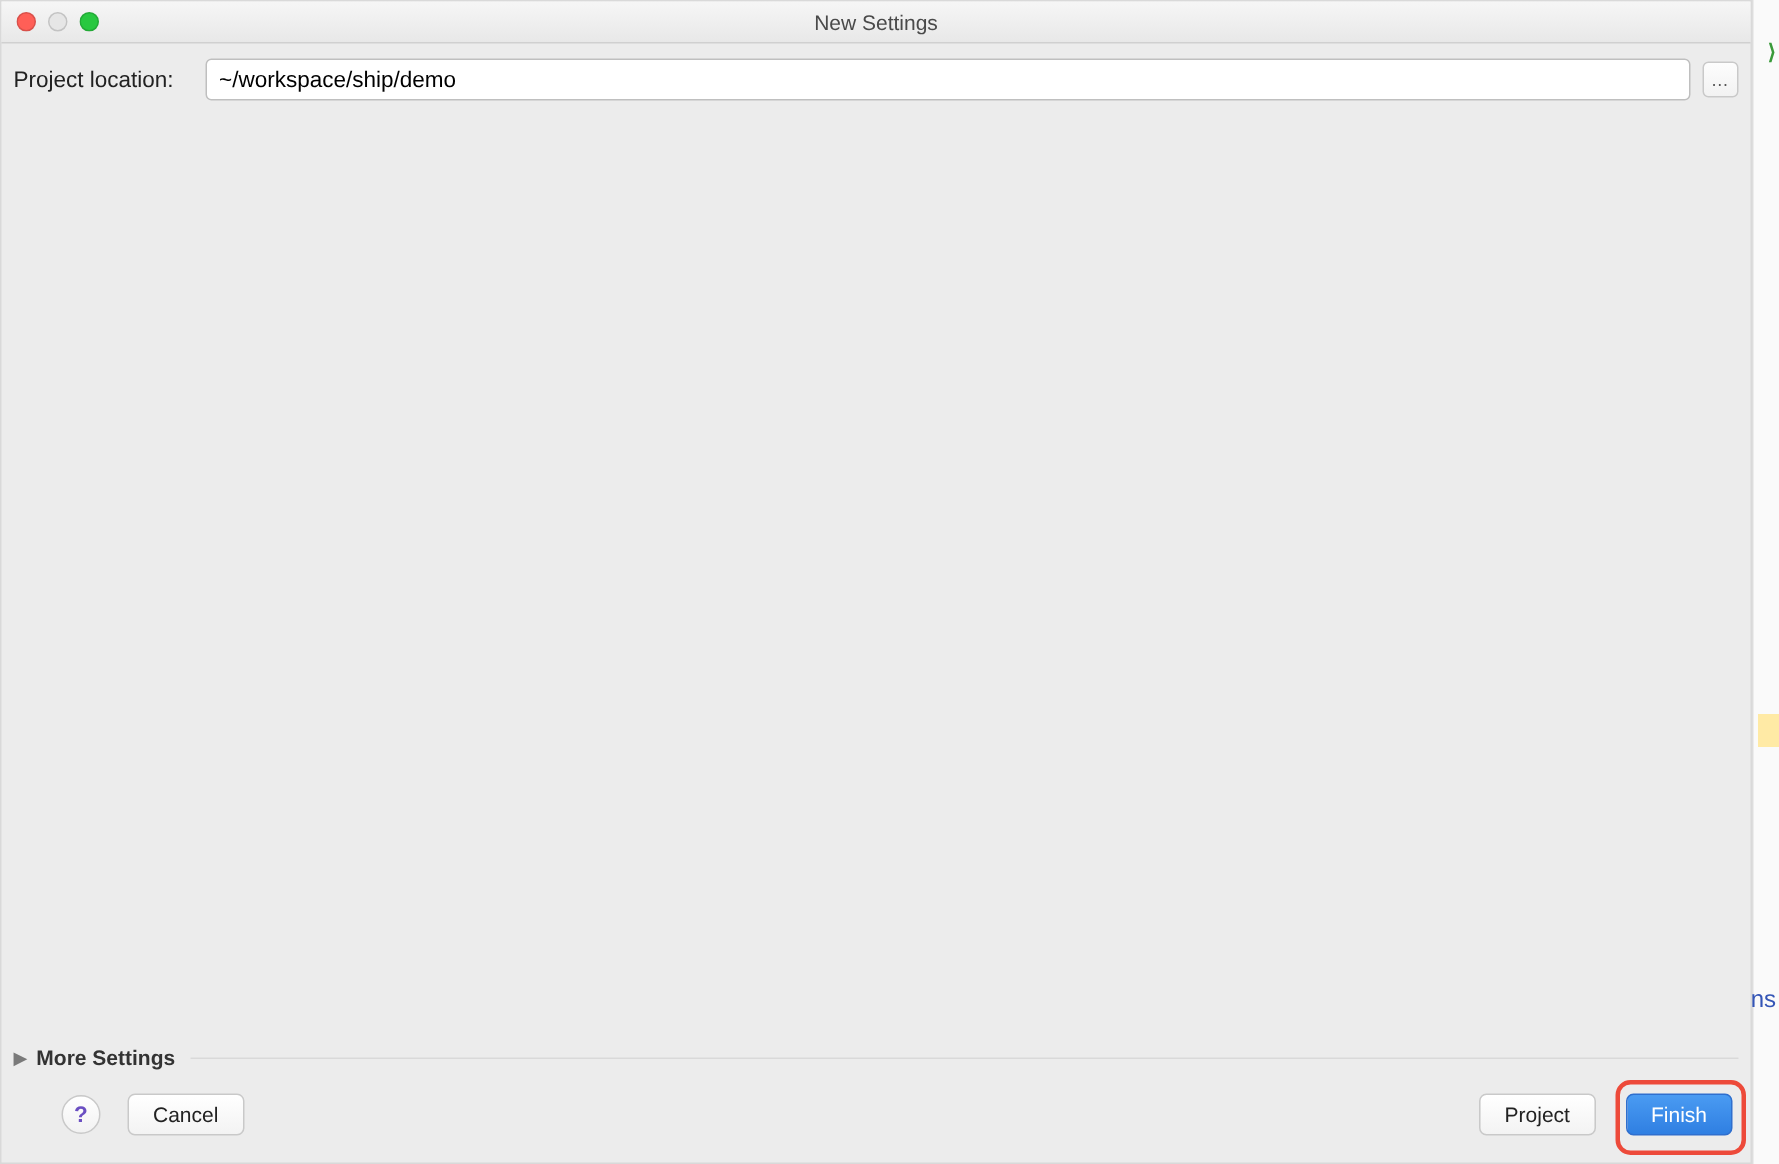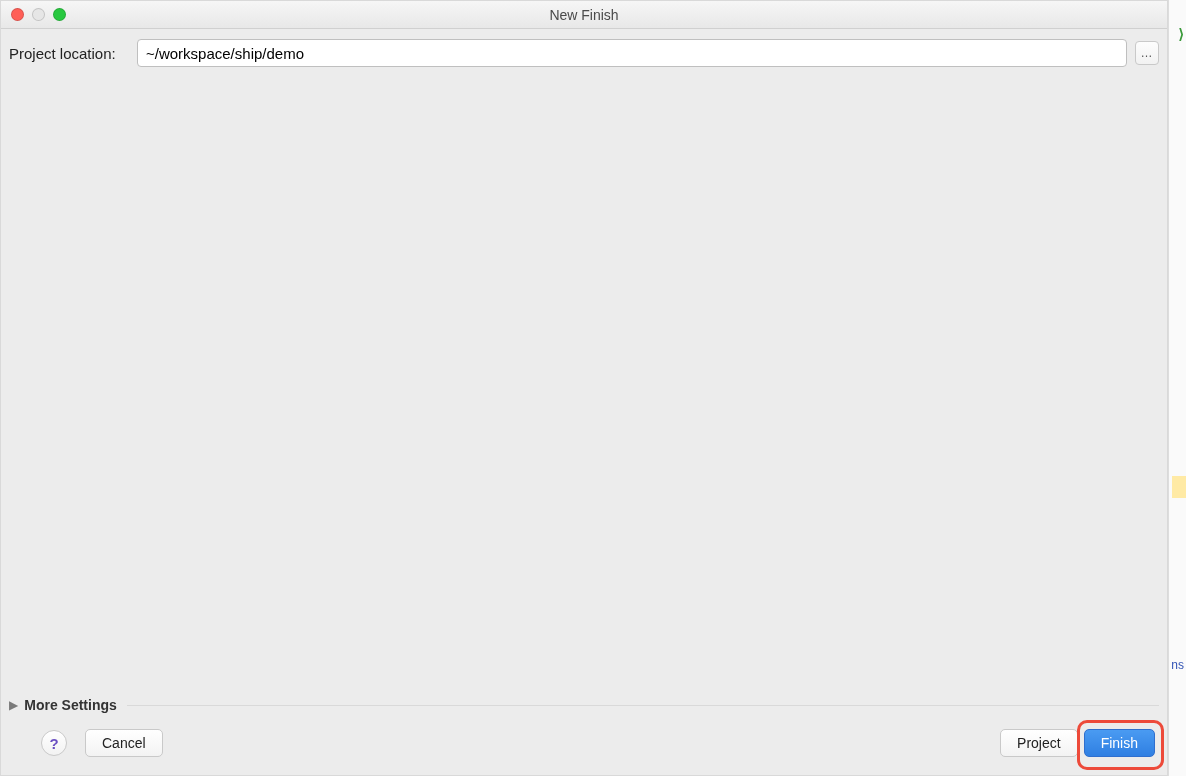--- a/index.html
+++ b/index.html
@@ -29,21 +29,21 @@
       position: absolute;
       left: 1168px;
       top: 0;
       width: 18px;
       height: 776px;
       background: #fafafa;
       border-left: 1px solid #ddd;
     }
     .bg-sliver .mark1 { position:absolute; top:26px; right:2px; color:#3a9a3a; font-size:14px; font-weight:bold;}
     .bg-sliver .mark2 { position:absolute; top:476px; right:0; width:14px; height:22px; background:#ffeaa5;}
-    .bg-sliver .mark3 { position:absolute; top:658px; right:2px; color:#3455b6; font-size:12px;}
+    .bg-sliver .mark3 { position:absolute; top:658px; right:2px; color:#3455b6; font-size:16px;}
 
     .titlebar {
       height: 28px;
       background: linear-gradient(#f6f6f6, #e8e8e8);
       border-bottom: 1px solid #d0d0d0;
       display: flex;
       align-items: center;
       position: relative;
     }
     .traffic-lights {
@@ -169,21 +169,21 @@
       border: 1px solid #c9c9c9;
       border-radius: 5px;
       background: linear-gradient(#ffffff,#f3f3f3);
       font-size: 14px;
       color: #222;
       cursor: pointer;
       display: inline-flex;
       align-items: center;
       justify-content: center;
     }
-    .std-btn + .std-btn { margin-left: 6px; justify-content: center; }
+    .std-btn + .std-btn { margin-left: 20px; justify-content: center; }
     .std-btn.primary {
       background: linear-gradient(#4a9bf2,#2f7fe2);
       border-color: #2f6fce;
       color: #fff;
     }
     .footer-spacer { flex: 1; }
 
     .highlight-box {
       position: absolute;
       border: 3px solid #ed4a3a;
@@ -195,21 +195,21 @@
 <body>
 
 <div class="window">
 
   <div class="titlebar">
     <div class="traffic-lights">
       <div class="tl tl-close"></div>
       <div class="tl tl-min"></div>
       <div class="tl tl-max"></div>
     </div>
-    <div class="title-text">New Finish</div>
+    <div class="title-text">New Settings</div>
   </div>
 
   <div class="form-area">
     <div class="form-row">
       <div class="form-label">Project location:</div>
       <input class="text-input" type="text" value="~/workspace/ship/demo" style="">
       <div class="browse-btn">
         <span>…</span>
       </div>
     </div>

